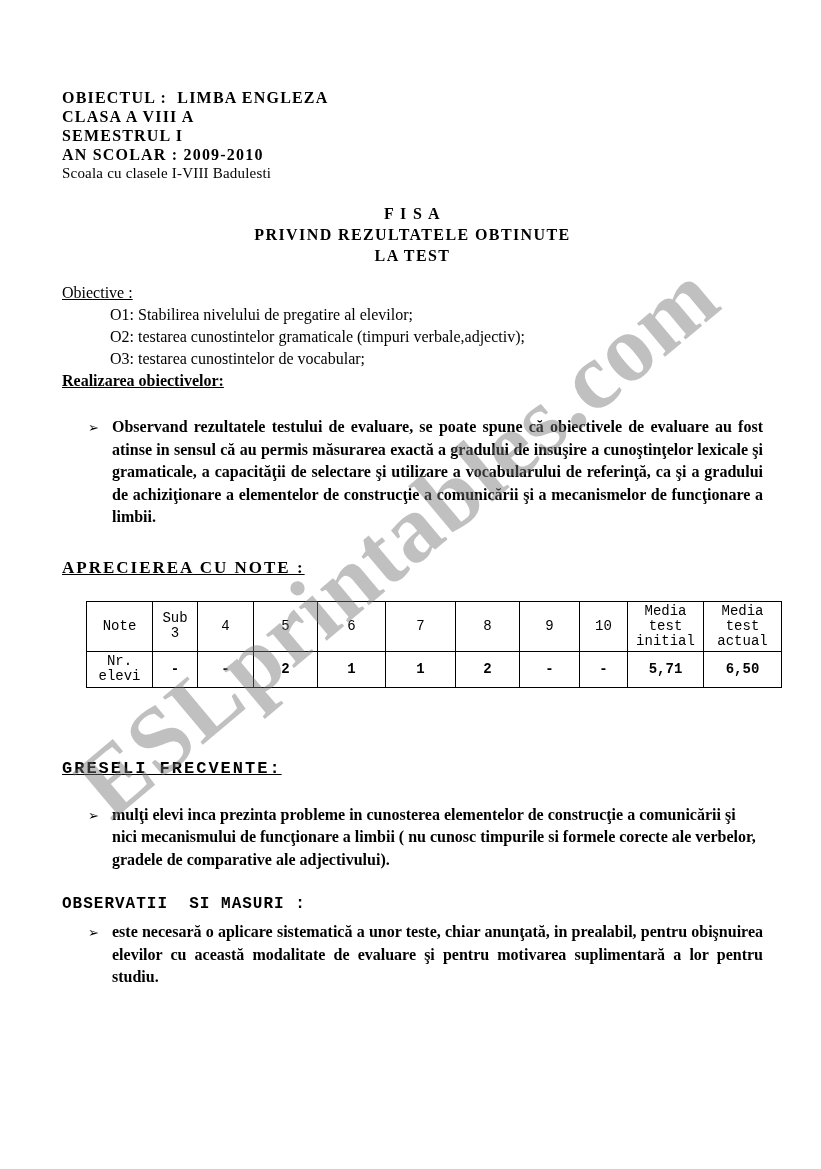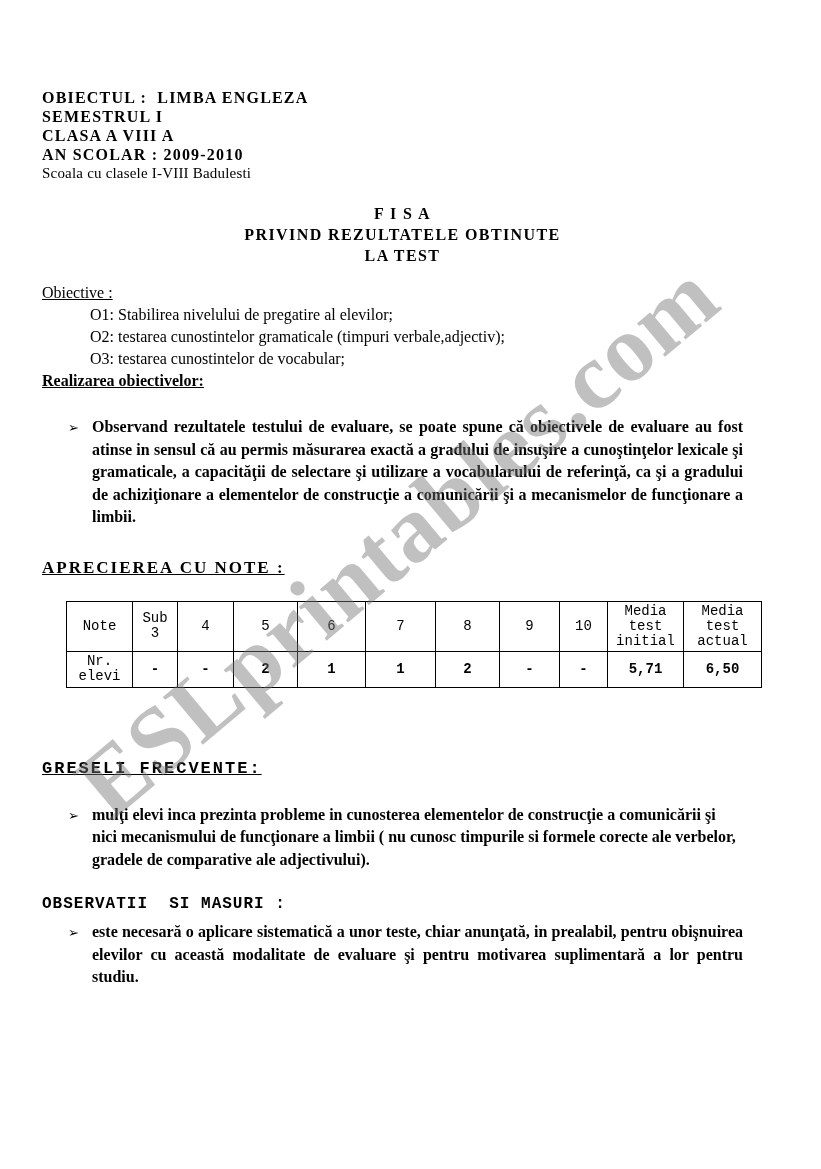--- a/index.html
+++ b/index.html
@@ -4,21 +4,21 @@
 <style>
   * { margin:0; padding:0; box-sizing:border-box; }
   html, body { width:821px; height:1169px; }
   body {
     background:#ffffff;
     color:#000000;
     font-family:"Liberation Serif","DejaVu Serif",serif;
     position:relative;
     overflow:hidden;
   }
-  .page { position:relative; width:821px; height:1169px; padding:88px 58px 0 42px; }
+  .page { position:relative; width:821px; height:1169px; padding:88px 58px 0 62px; }
 
   .hdr-line { font-weight:bold; font-size:16px; line-height:19px; letter-spacing:1.2px; white-space:pre; }
   .hdr-line.plain { font-weight:normal; font-size:15px; letter-spacing:0.2px; }
 
   .title-block { text-align:center; margin-top:20px; font-weight:bold; font-size:16px; line-height:21px; letter-spacing:1.4px; }
 
   .objectives { margin-top:16px; }
   .obj-heading { font-size:16px; line-height:22px; text-decoration:underline; }
   .obj-item { font-size:16px; line-height:22px;margin-left:48px; }
   .realizarea { font-size:16px; line-height:22px; font-weight:bold; text-decoration:underline; }
@@ -66,22 +66,22 @@
     white-space:nowrap; pointer-events:none; z-index:5;
   }
 </style>
 </head>
 <body>
 
 <div class="page">
 
   <div>
     <div class="hdr-line">OBIECTUL :  LIMBA ENGLEZA</div>
+    <div class="hdr-line">CLASA A VIII A</div>
     <div class="hdr-line">SEMESTRUL I</div>
-    <div class="hdr-line">CLASA A VIII A</div>
     <div class="hdr-line">AN SCOLAR : 2009-2010</div>
     <div class="hdr-line plain">Scoala cu clasele I-VIII Badulesti</div>
   </div>
 
   <div class="title-block">
     <div>F I S A</div>
     <div>PRIVIND REZULTATELE OBTINUTE</div>
     <div>LA TEST</div>
   </div>
 

